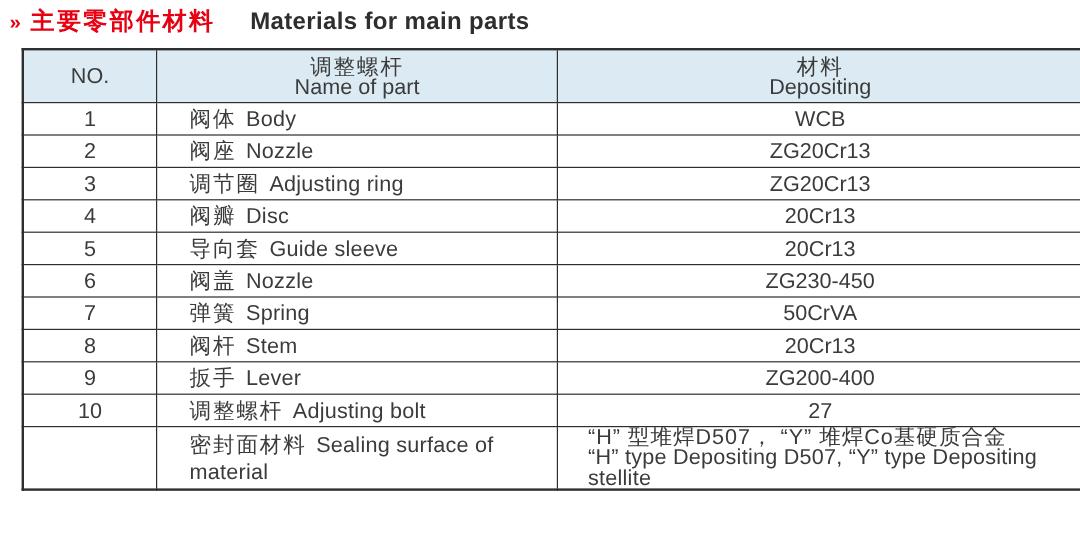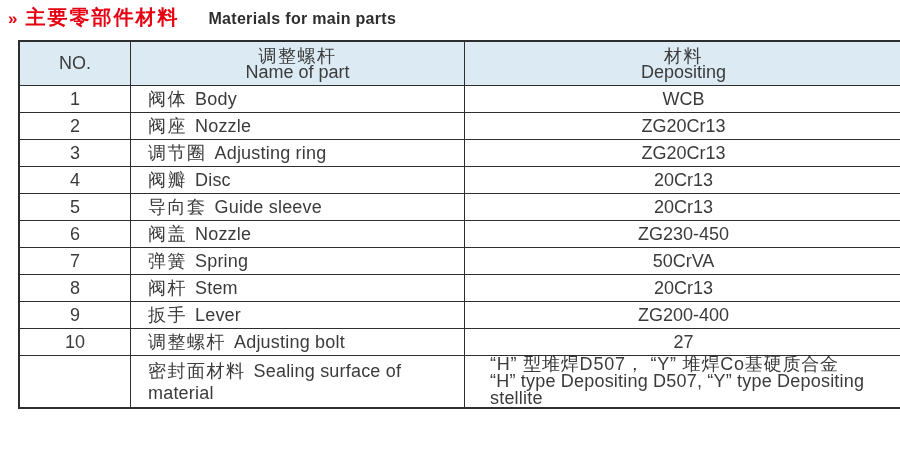--- a/index.html
+++ b/index.html
@@ -32,21 +32,21 @@
   .title-cn {
     color: var(--accent, #e60012);
     font-weight: bold;
     font-size: 20px;
     letter-spacing: 2px;
     margin-right: 8px;
   }
   .title-en {
     color: #2e2e2e;
     font-weight: bold;
-    font-size: 16px;
+    font-size: 20px;
     letter-spacing: 0.3px;
     padding-left: 21px;
   }
   table.parts-table {
     position: absolute;
     left: 18px;
     top: 40px;
     width: 884px;
     border-collapse: collapse;
     table-layout: fixed;
@@ -64,21 +64,21 @@
   .col-mat { width: 437px; text-align: center; }
   thead th {
     background: var(--header_bg, #dcebf3);
     height: 43px;
     font-weight: normal;
     vertical-align: middle;
   }
   thead .hline { line-height: 16px; text-align: center; }
   thead .cn { letter-spacing: 1.5px; }
   tbody td { height: 26px; vertical-align: middle; }
-  td.col-name { padding-left: 17px; margin-left: 36px; }
+  td.col-name { padding-left: 27px; margin-left: 36px; }
   .cn { letter-spacing: 1.5px; }
   .name-en { margin-left: 8px; letter-spacing: 0.2px; }
   tr.last-row td { height: 40px; }
   td.mat-left {
     text-align: left;
     padding-left: 25px;
     line-height: 17px;
   }
   td.mat-left .mline1 { letter-spacing: 0.8px; }
   td.mat-left .mline2 { letter-spacing: 0.2px; }

